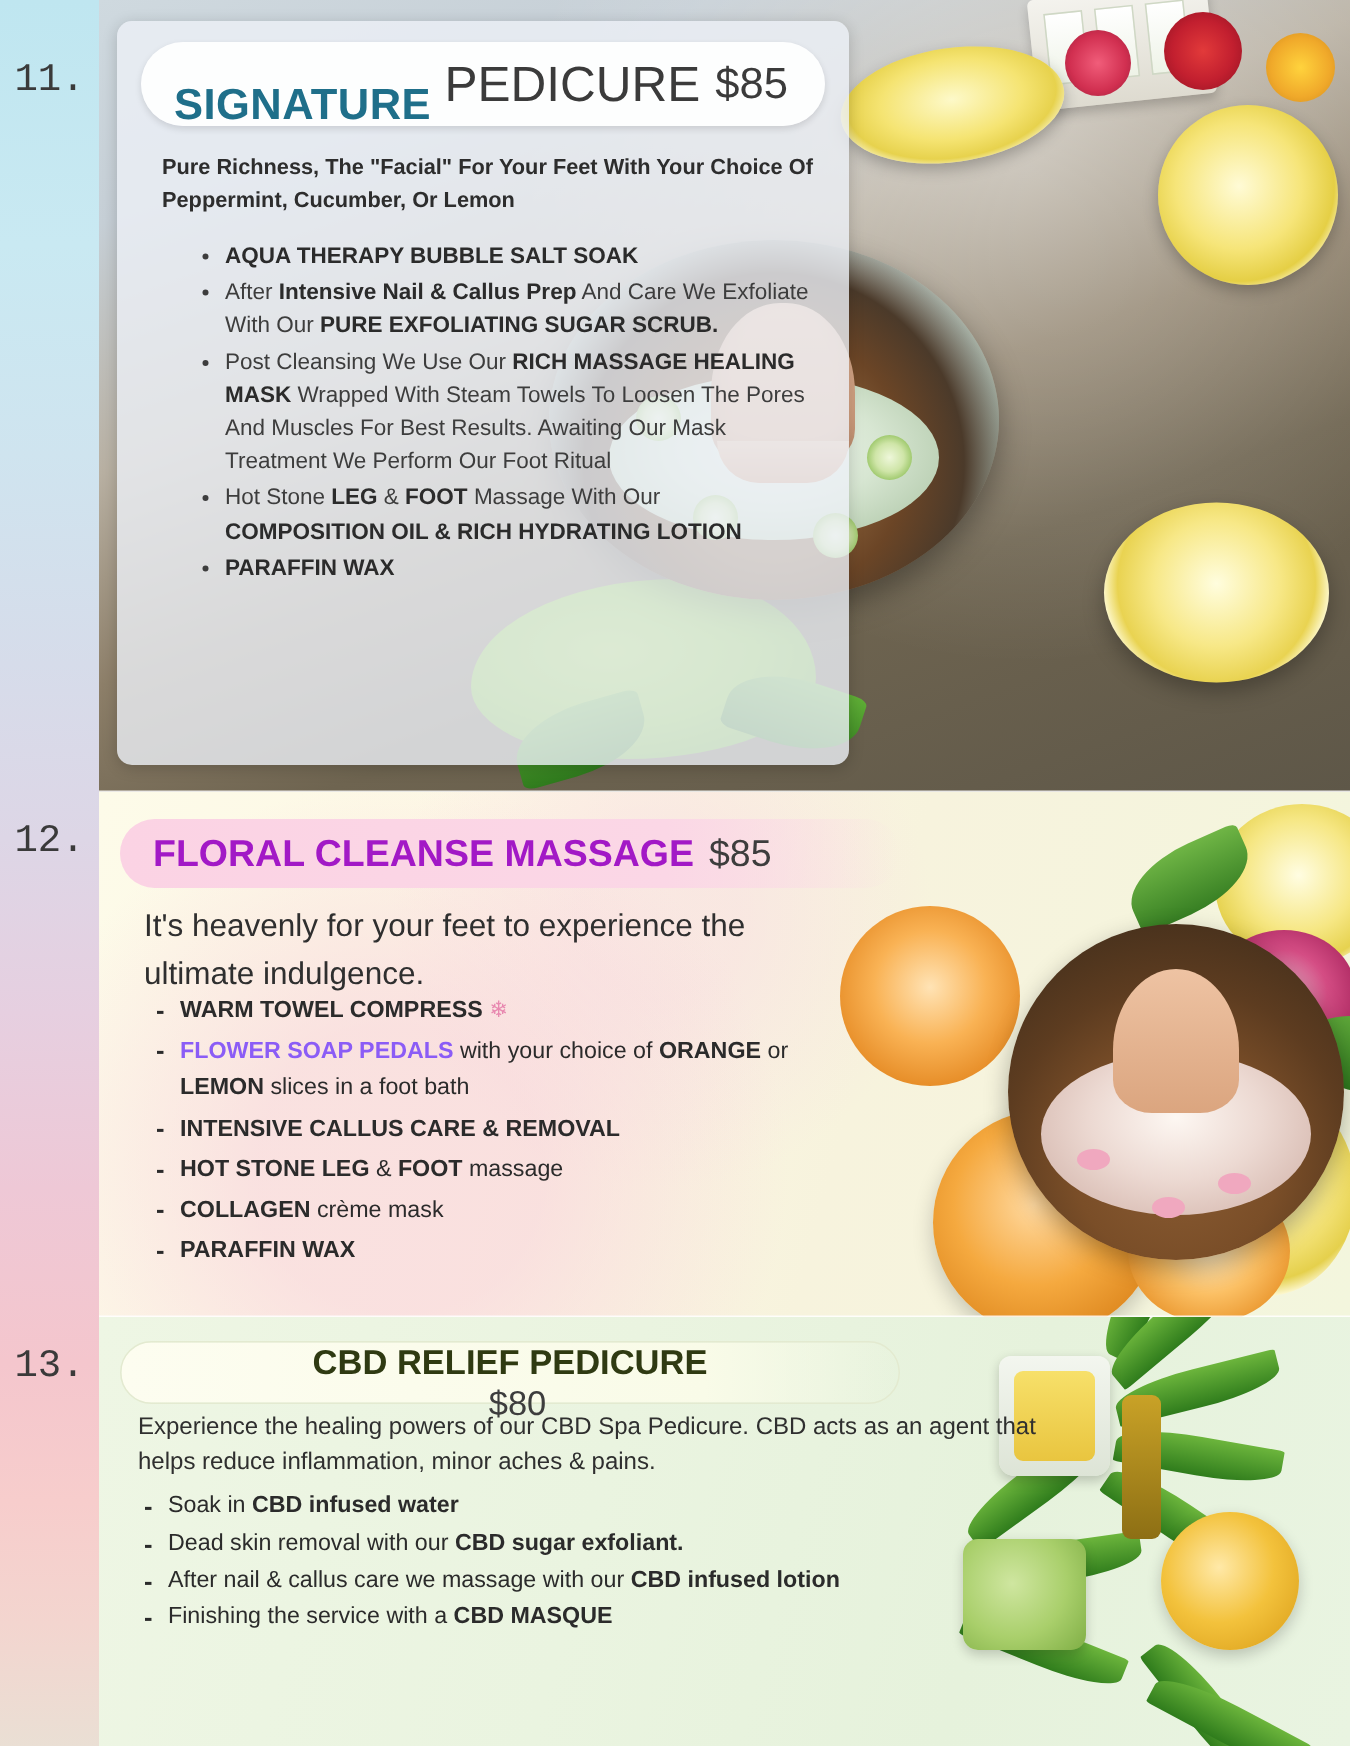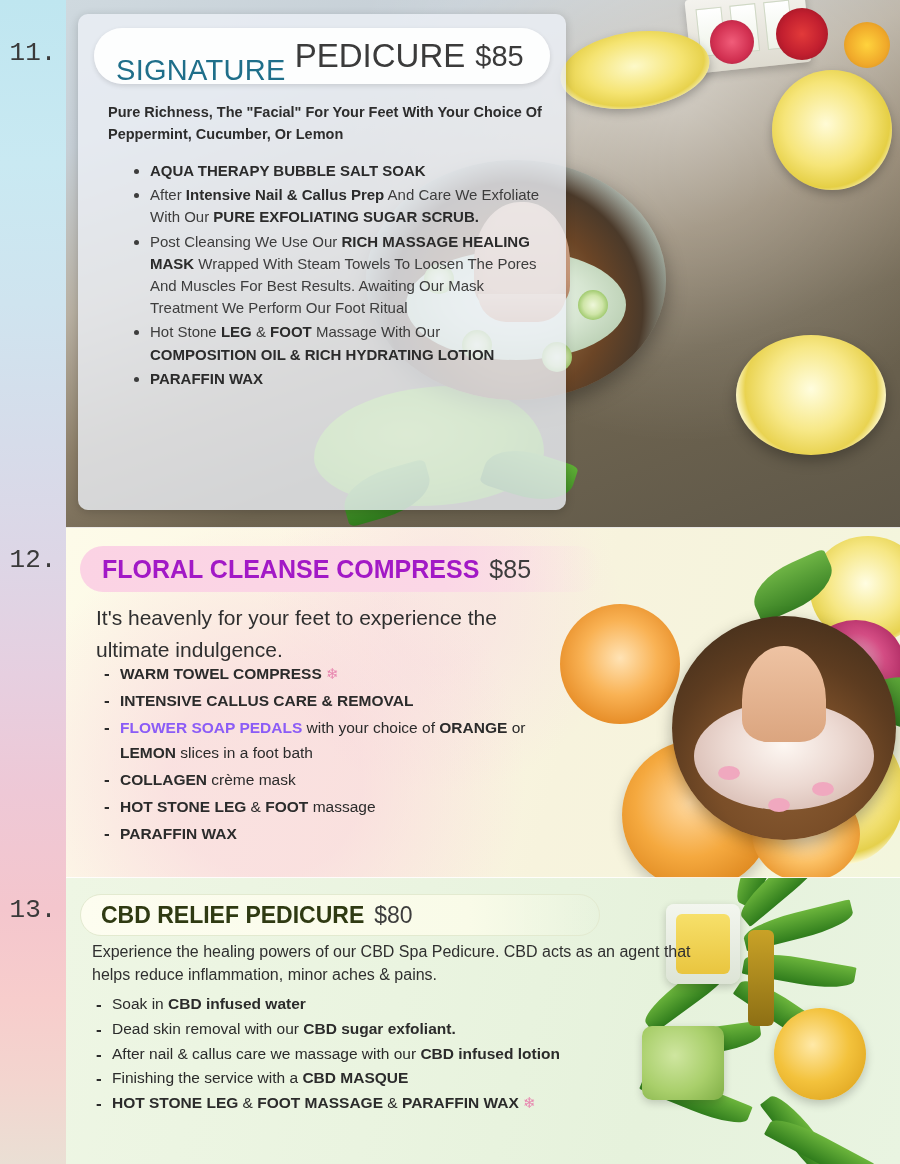--- a/index.html
+++ b/index.html
@@ -155,21 +155,21 @@
   .title-pill {
     position: absolute; left: 16px; top: 14px; right: 16px;
     height: 56px;
     background: rgba(255,255,255,.92);
     border-radius: 28px;
     box-shadow: 0 2px 5px rgba(0,0,0,.12);
     display: flex; align-items: center; padding: 0 22px;
     white-space: nowrap;
   }
   .title-strong {
-    font-size: 29px; font-weight: normal; color: #1f6f8a; letter-spacing: .3px; margin-top: 28px;
+    font-size: 29px; font-weight: bold; color: #1f6f8a; letter-spacing: .3px; margin-top: 28px;
   }
   .title-rest { font-size: 33px; color: #3b3b3b; margin-left: 9px; }
   .title-price { font-size: 29px; color: #3b3b3b; margin-left: 10px; }
 
   .sub11 {
     position: absolute; left: 30px; top: 88px; width: 440px;
     font-size: 14.5px; font-weight: bold; color: #2d2d2d; line-height: 1.5;
   }
   ul.list11 {
     position: absolute; left: 46px; top: 146px; width: 420px;
@@ -322,20 +322,21 @@
     background: radial-gradient(circle at 42% 40%, #ffe9a8 0%, #f3c23c 48%, #d79a15 100%);
     box-shadow: 0 4px 10px rgba(0,0,0,.2);
   }
   .pill13 {
     position: absolute; left: 14px; top: 16px; width: 520px; height: 42px;
     background: linear-gradient(90deg, #fdfdf0 0%, #f9fbe8 75%, rgba(249,251,232,0) 100%);
     border: 1px solid #e3ead0;
     border-radius: 21px;
     display: flex; align-items: center; padding: 0 20px;
     white-space: nowrap;
+    flex-direction: column;
   }
   .pill13 .t1 { font-size: 23px; font-weight: bold; color: #2f3a12; }
   .pill13 .t2 { font-size: 23px; color: #3d3d3d; margin-left: 10px; }
   .p13-sub {
     position: absolute; left: 26px; top: 62px; width: 620px;
     font-size: 16px; color: #2f2f2f; line-height: 1.45;
   }
   ul.list13 {
     position: absolute; left: 26px; top: 114px; width: 640px;
     margin: 0; padding: 0; list-style: none;
@@ -419,30 +420,30 @@
 
   <div class="p12-bowl">
     <div class="water"></div>
     <div class="feet"></div>
     <div class="p12-petal" style="left:46px; top:150px;"></div>
     <div class="p12-petal" style="left:140px; top:166px;"></div>
     <div class="p12-petal" style="left:96px; top:182px;"></div>
   </div>
 
   <div class="pill12">
-    <span class="t1">FLORAL CLEANSE COMPRESS</span>
+    <span class="t1">FLORAL CLEANSE MASSAGE</span>
     <span class="t2">$85</span>
   </div>
   <div class="p12-sub">It's heavenly for your feet to experience the ultimate indulgence.</div>
   <ul class="list12">
       <li><b>WARM TOWEL COMPRESS</b> <span class="lotus">❄</span></li>
+      <li><span class="purple">FLOWER SOAP PEDALS</span> with your choice of <b>ORANGE</b> or <b>LEMON</b> slices in a foot bath</li>
       <li><b>INTENSIVE CALLUS CARE &amp; REMOVAL</b></li>
-      <li><span class="purple">FLOWER SOAP PEDALS</span> with your choice of <b>ORANGE</b> or <b>LEMON</b> slices in a foot bath</li>
+      <li><b>HOT STONE LEG</b> &amp; <b>FOOT</b> massage</li>
       <li><b>COLLAGEN</b> crème mask</li>
-      <li><b>HOT STONE LEG</b> &amp; <b>FOOT</b> massage</li>
       <li><b>PARAFFIN WAX</b></li>
     </ul>
 </div>
 
 <div class="sep" style="top:877px;"></div>
 
 <div class="panel" id="panel-cbd">
   <div class="p13-plant">
     <div class="leaflet" style="left:120px; top:12px;  transform:rotate(-64deg);"></div>
     <div class="leaflet" style="left:122px; top:26px;  transform:rotate(-40deg);"></div>
@@ -463,15 +464,14 @@
   <div class="pill13">
     <span class="t1">CBD RELIEF PEDICURE</span>
     <span class="t2">$80</span>
   </div>
   <div class="p13-sub">Experience the healing powers of our CBD Spa Pedicure. CBD acts as an agent that helps  reduce inflammation, minor aches &amp; pains.</div>
   <ul class="list13">
       <li>Soak in <b>CBD infused water</b></li>
       <li>Dead skin removal with our <b>CBD sugar exfoliant.</b></li>
       <li>After nail &amp; callus care we massage with our <b>CBD infused lotion</b></li>
       <li>Finishing the service with a <b>CBD MASQUE</b></li>
-      <li><b>HOT STONE LEG</b> &amp; <b>FOOT MASSAGE</b> &amp; <b>PARAFFIN WAX</b> <span class="lotus">❄</span></li>
     </ul>
 </div>
 
 </body></html>

